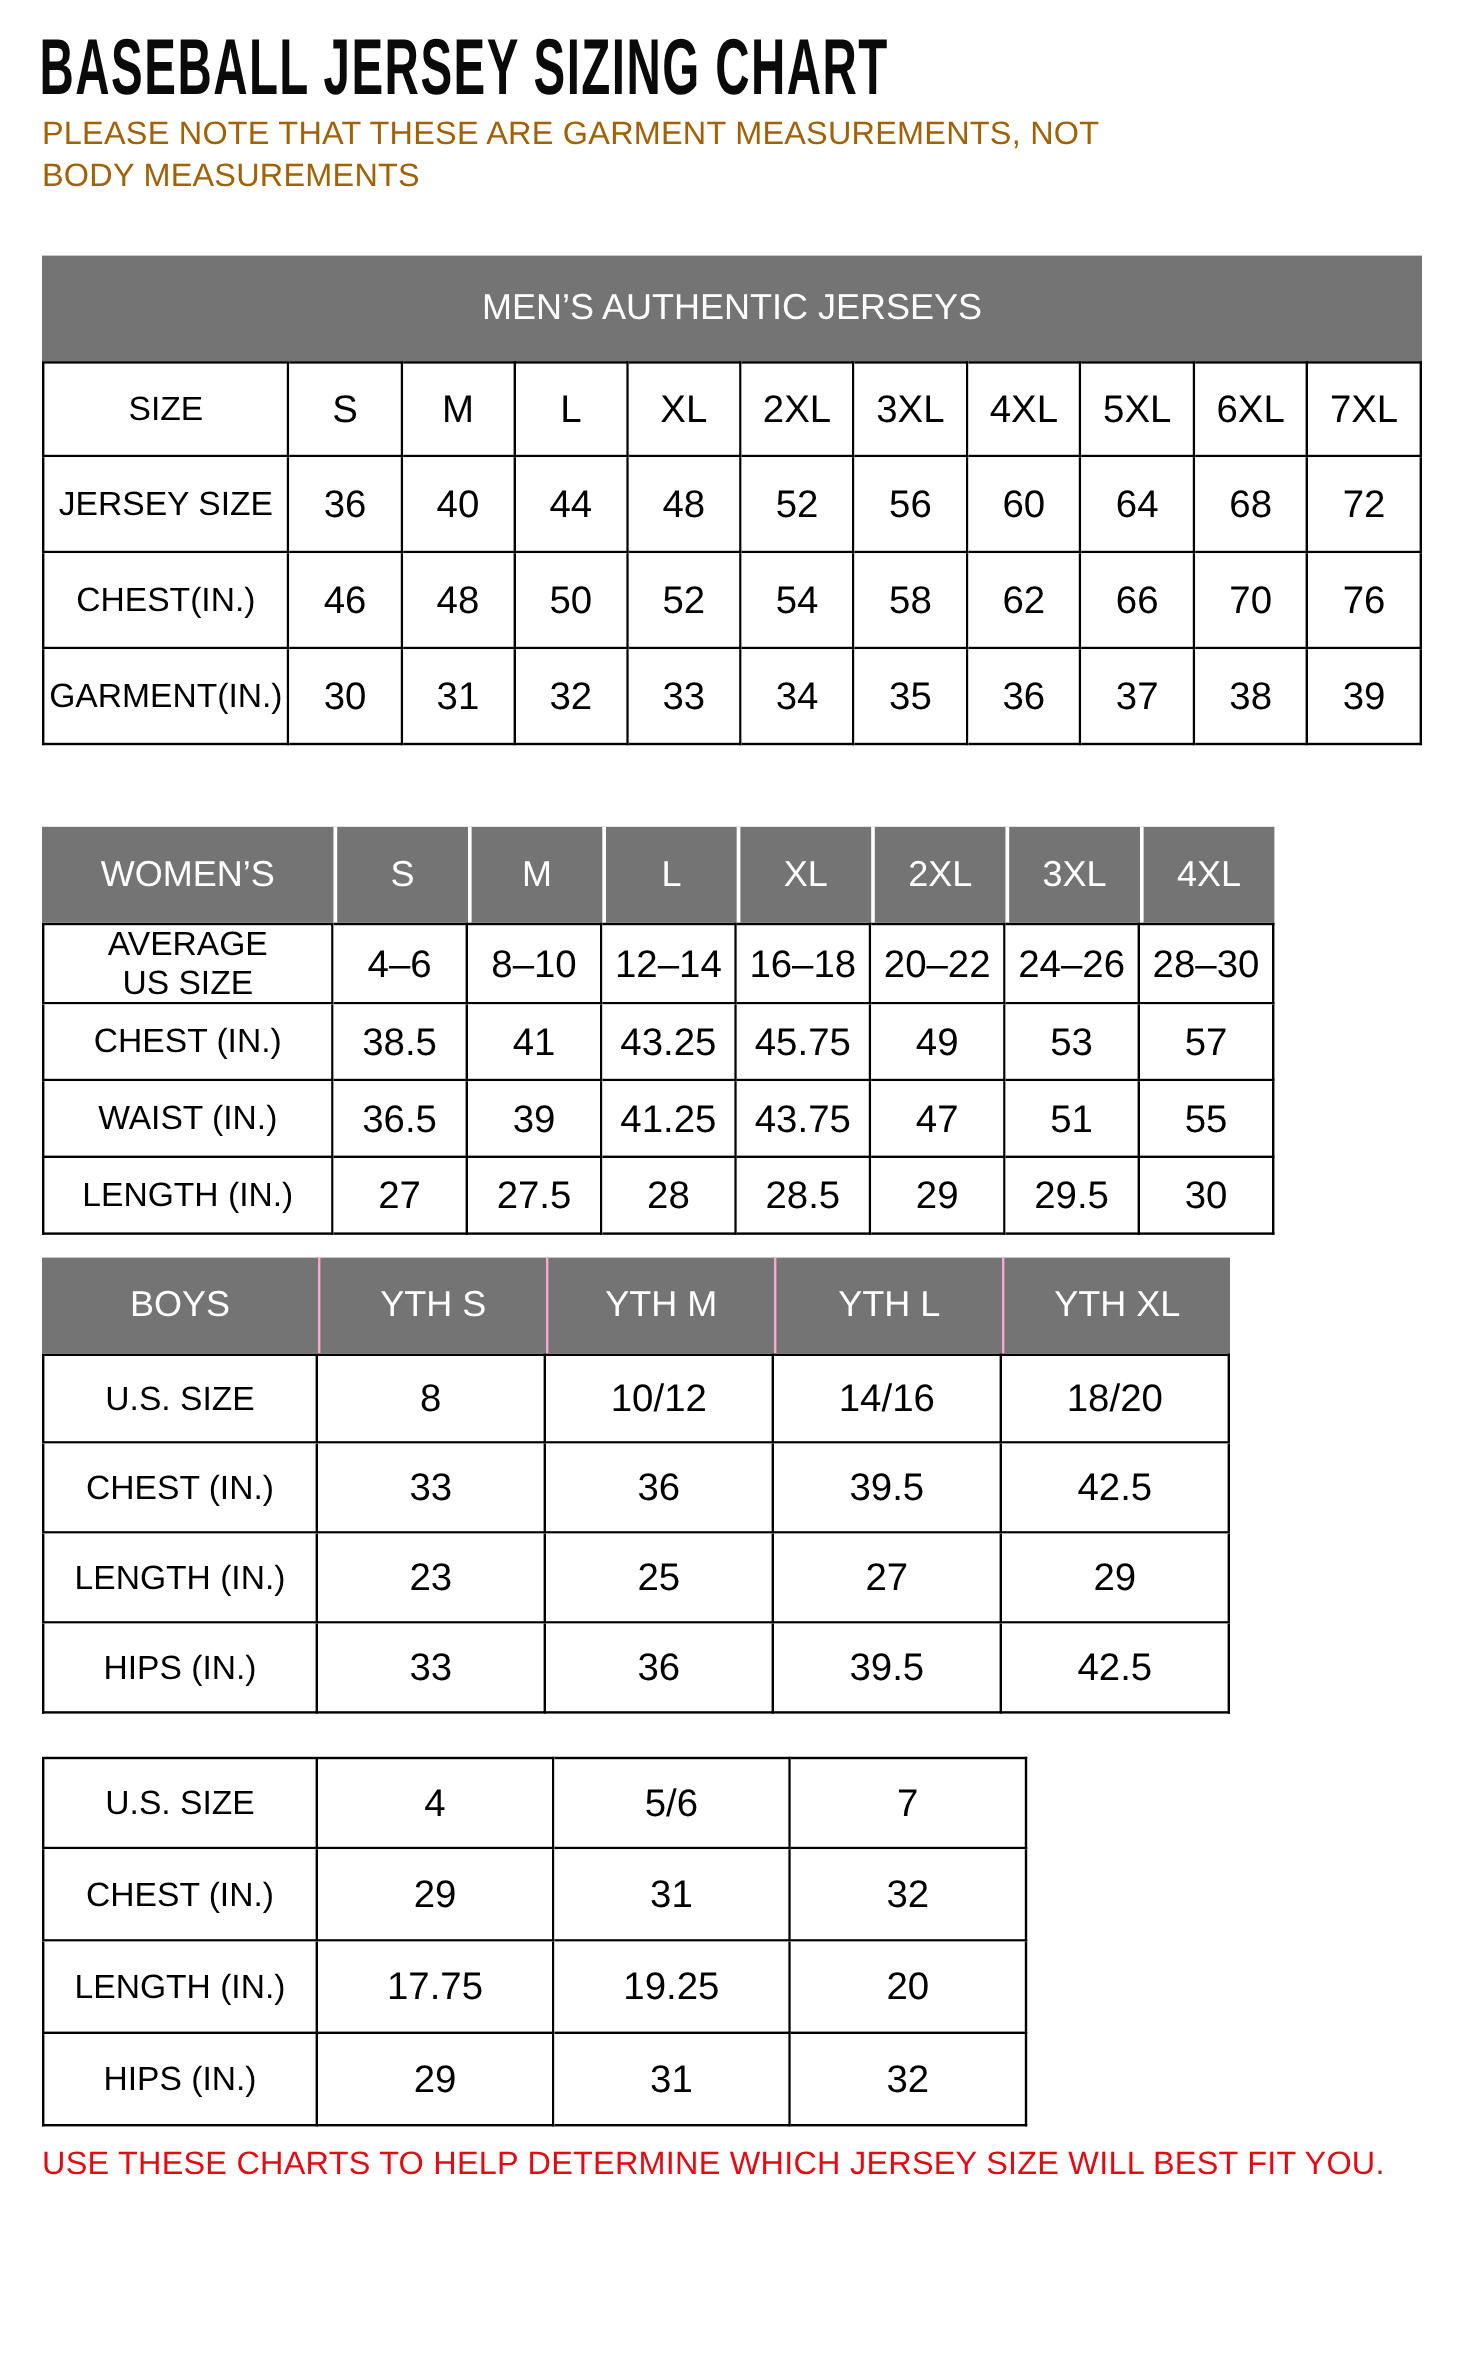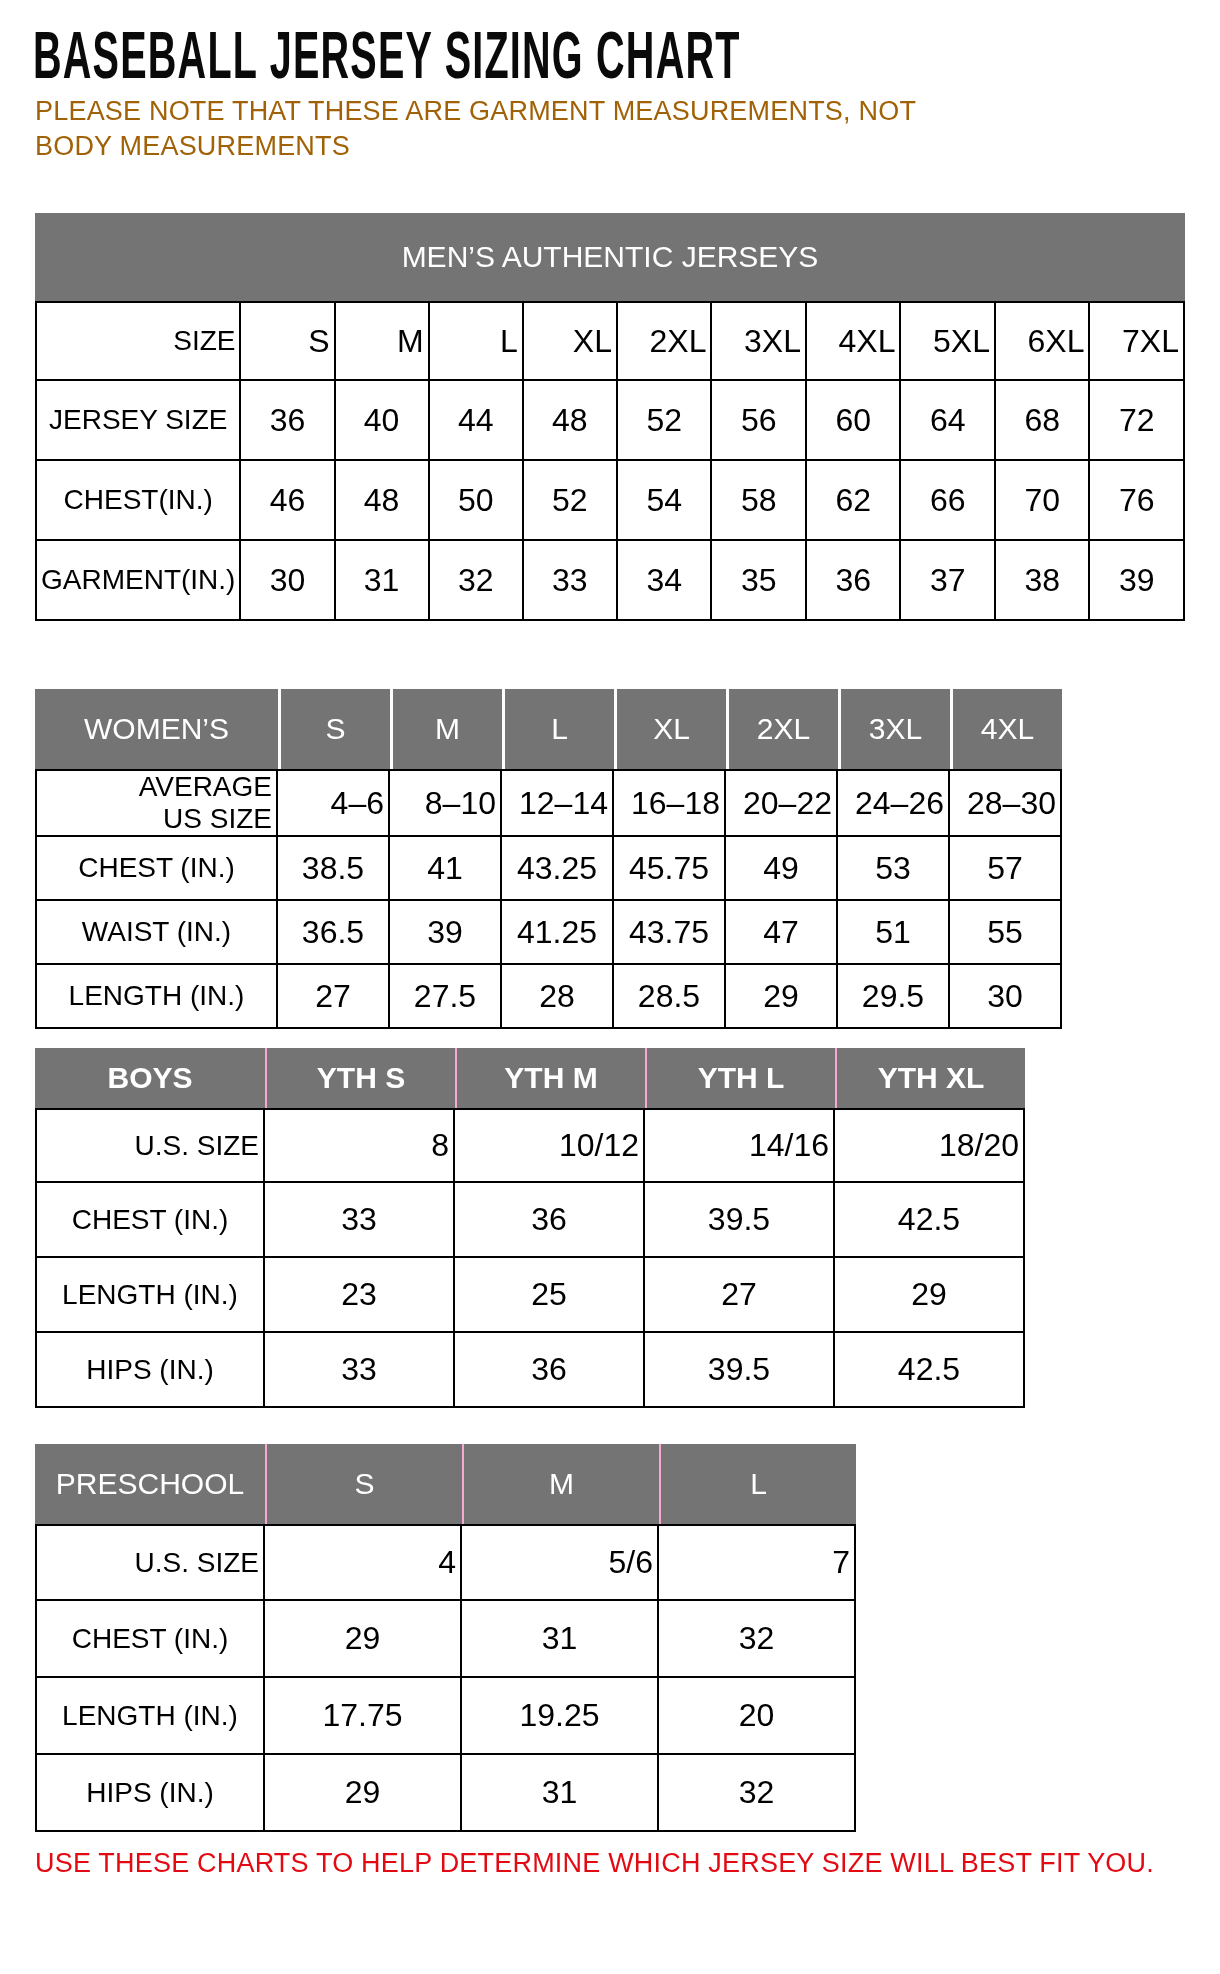--- a/index.html
+++ b/index.html
@@ -65,30 +65,30 @@
   .women tr.ghead td + td { border-left: 3px solid #ffffff; }
   .boys tr.ghead td + td,
   .pre  tr.ghead td + td { border-left: 2px solid #f9a8d4; text-align: center; }
   
   tr.body td {
     border-right: 2px solid #000;
     border-bottom: 2px solid #000;
     background: #fff;
   }
   tr.body td:first-child { border-left: 2px solid #000; }
-  tr.body.first td { border-top: 2px solid #000; text-align: right; }
+  tr.body.first td { border-top: 2px solid #000; }
   .lbl { font-size: 28px; }
   .val { font-size: 32px; }
   .narrow { display: inline-block; max-width: 160px; line-height: 1.15; }
   
   .men tr.ghead   { height: 88px; }
   .men tr.body    { height: 80px; }
   .women tr.ghead { height: 80px; }
   .women tr.body  { height: 64px; }
-  .boys tr.ghead  { height: 60px; font-weight: bold; }
+  .boys tr.ghead  { height: 80px; }
   .boys tr.body   { height: 75px; }
   .pre tr.ghead   { height: 80px; }
   .pre tr.body    { height: 77px; }
   .men   { margin-bottom: 68px; }
   .women { margin-bottom: 19px; }
   .boys  { margin-bottom: 36px; }
   .pre   { margin-bottom: 0; }
   col.m-lbl { width: 200px; }  col.m-val { width: 95px;  }
   col.w-lbl { width: 243px; }  col.w-val { width: 112px; }
   col.b-lbl { width: 230px; }  col.b-val { width: 190px; }
@@ -288,26 +288,20 @@
     </table>
 
   <table class="tbl pre">
     <colgroup>
       <col class="p-lbl">
         <col class="p-val">
         <col class="p-val">
         <col class="p-val">
     </colgroup>
     <tbody>
-        <tr class="ghead">
-      <td>PRESCHOOL</td>
-      <td>S</td>
-      <td>M</td>
-      <td>L</td>
-    </tr>
     <tr class="body first">
       <td class="lbl">U.S. SIZE</td>
       <td class="val">4</td>
       <td class="val">5/6</td>
       <td class="val">7</td>
     </tr>
     <tr class="body">
       <td class="lbl">CHEST (IN.)</td>
       <td class="val">29</td>
       <td class="val">31</td>

